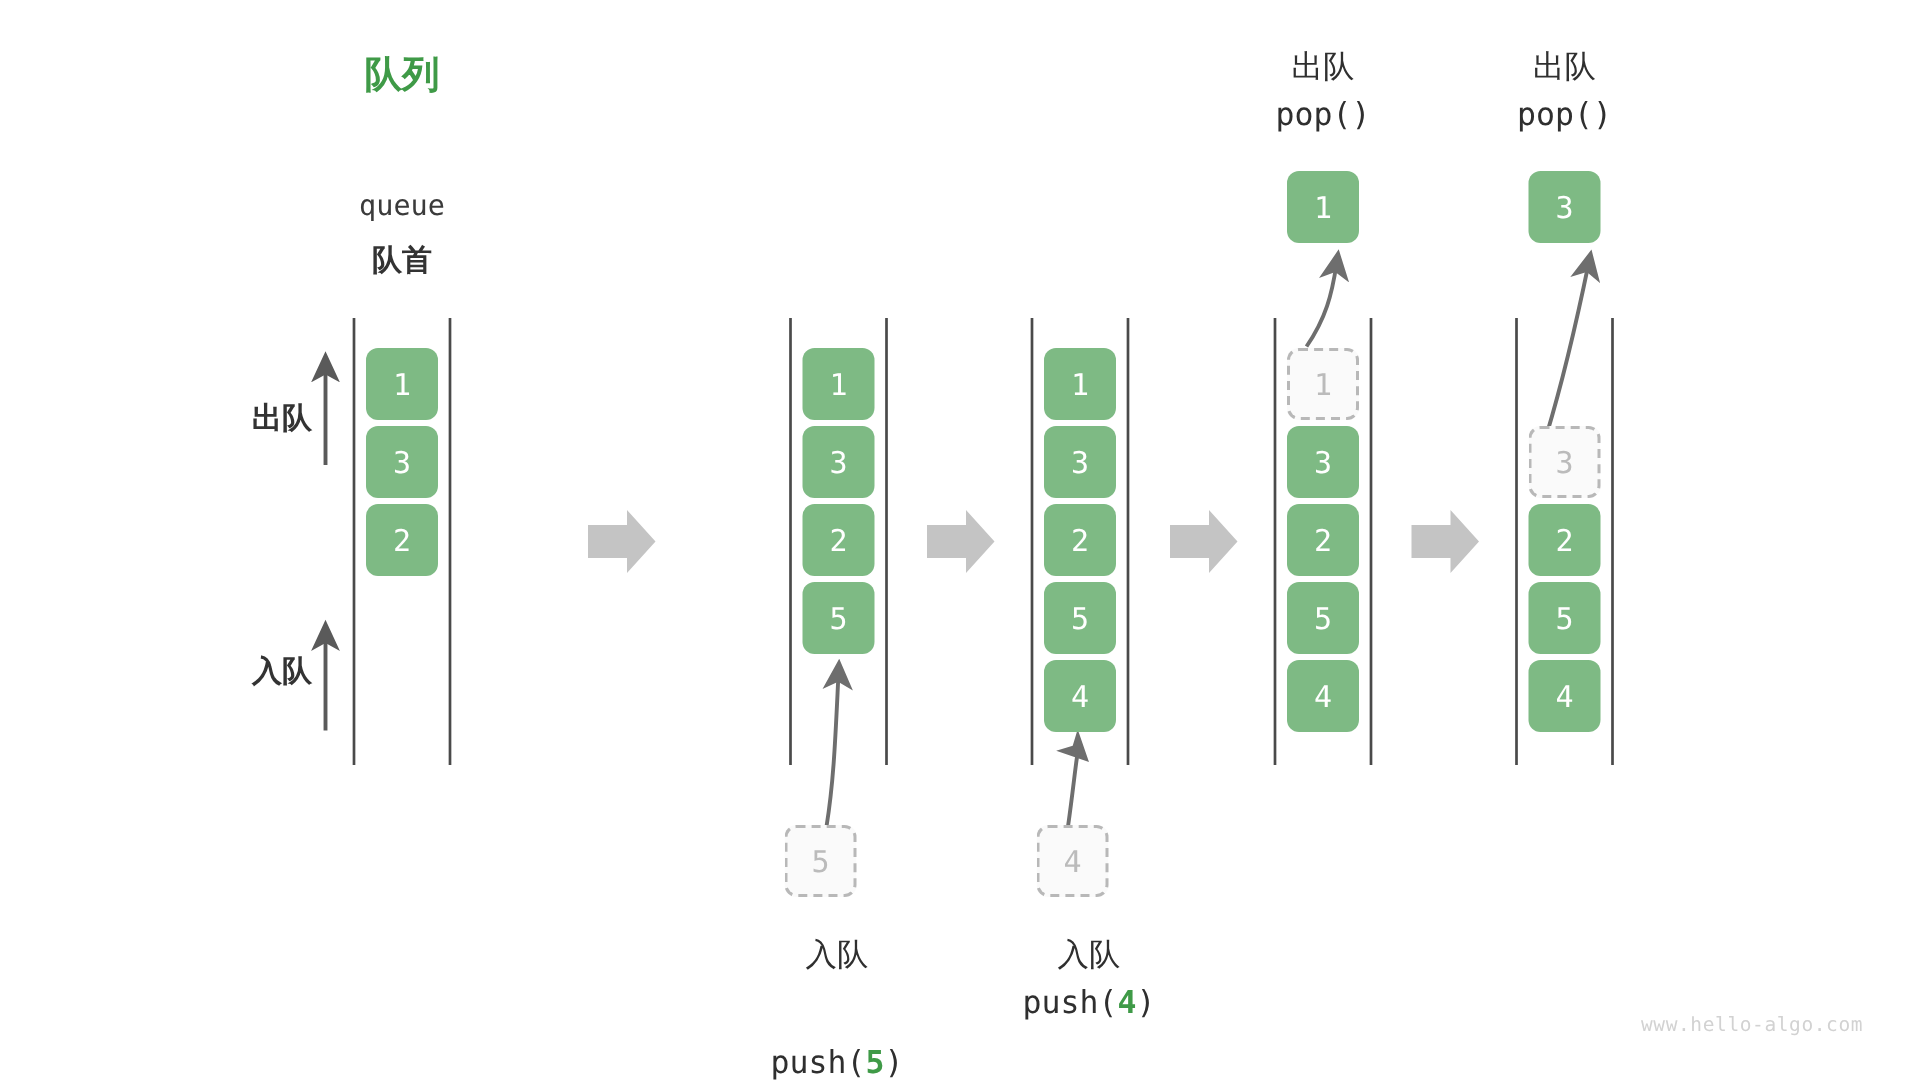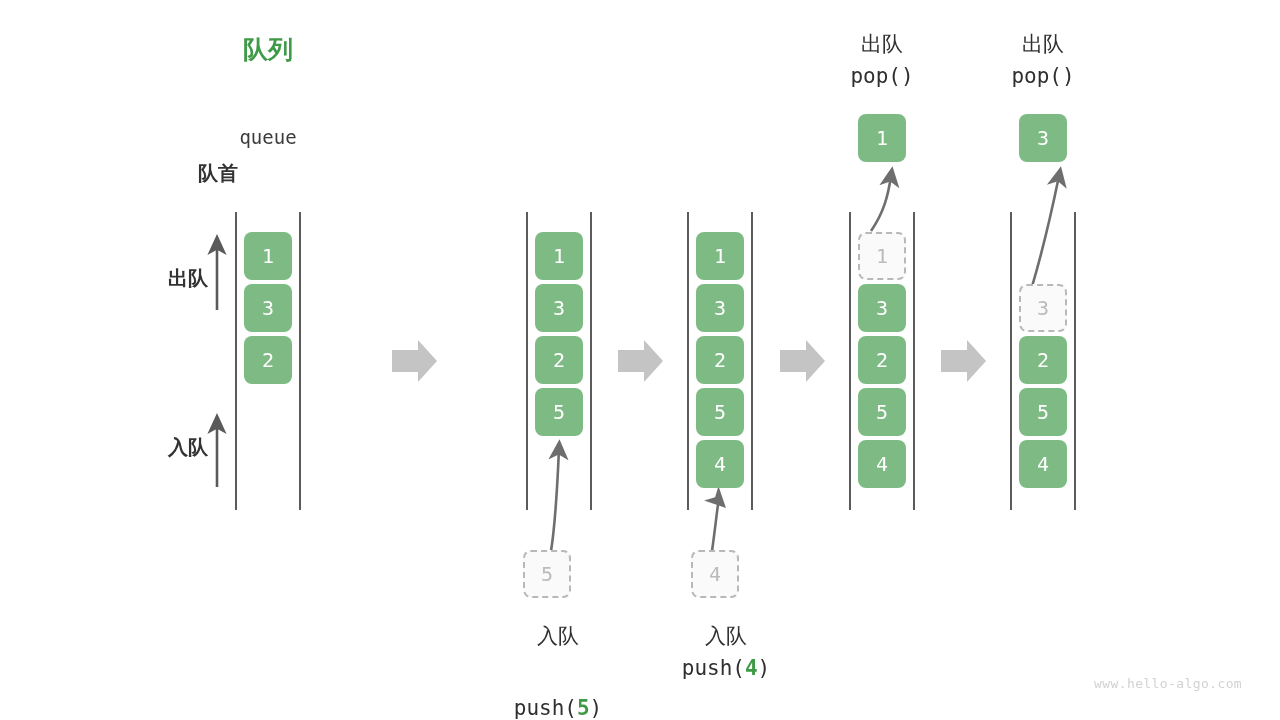--- a/index.html
+++ b/index.html
@@ -39,20 +39,21 @@
     font-size: 19px;
     color: #3B3B3B;
     text-align: center;
     white-space: nowrap;
   }
   .label-cn-bold {
     font-family: "DejaVu Sans", "Liberation Sans", sans-serif;
     font-weight: bold;
     font-size: 20px;
     color: #333333;
+    text-align: center;
     white-space: nowrap;
   }
   .op-cn {
     font-family: "DejaVu Sans", "Liberation Sans", sans-serif;
     font-weight: normal;
     font-size: 21px;
     color: #2F2F2F;
     text-align: center;
     white-space: nowrap;
   }

